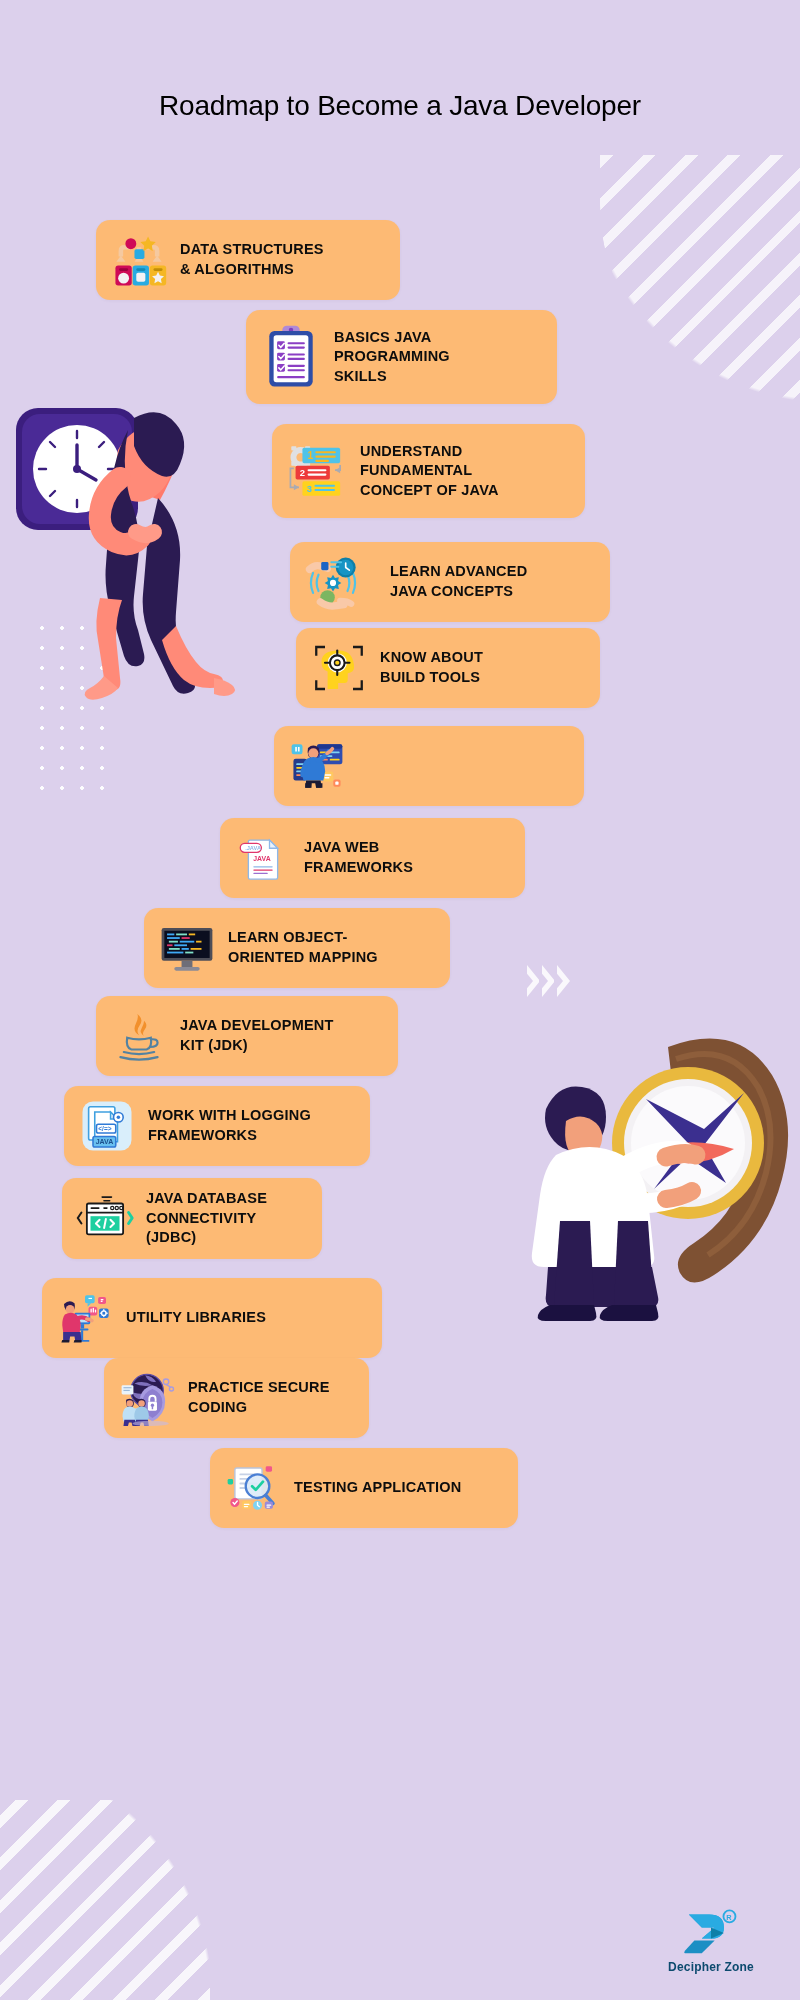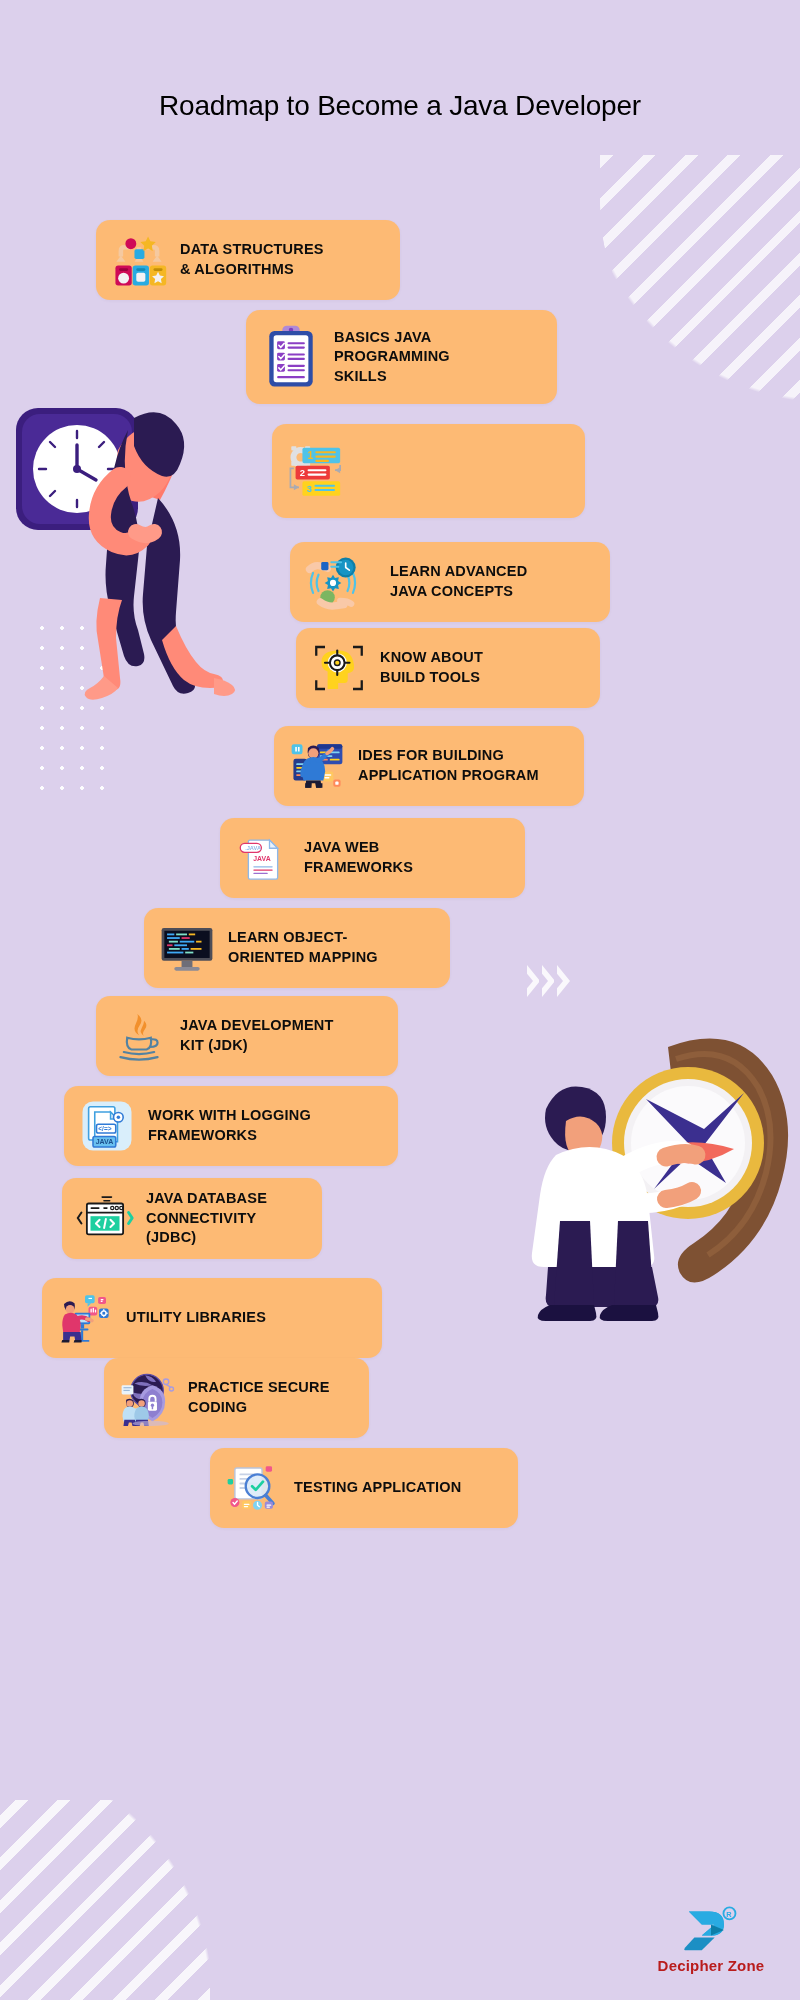--- a/index.html
+++ b/index.html
@@ -92,21 +92,21 @@
   
   .man { right:0px; top:1005px; width:330px; height:320px; }
 
   
   .logo {
     position:absolute; right:24px; bottom:26px;
     width:130px; text-align:center; z-index:6;
   }
   .logo .mark { height:48px; display:flex; justify-content:center; align-items:center; }
   .logo .name {
-    font-size:15px; font-weight:700; color:#b91c1c;
+    font-size:12px; font-weight:700; color:#0c4a6e;
     letter-spacing:.2px; margin-top:3px;
   }
 </style>
 </head>
 <body>
 
 <div class="bg-deco stripes-tr"></div>
 <div class="bg-deco dotgrid"></div>
 <div class="bg-deco stripes-bl"></div>
 <div class="bg-deco chevrons">
@@ -261,20 +261,23 @@
       <rect x="10" y="25" width="40" height="16" rx="2" fill="#ED3A3A"></rect>
       <text x="15" y="37" font-family="Liberation Sans, sans-serif" font-size="11" font-weight="700" fill="#FFFFFF">2</text>
       <rect x="24" y="29" width="22" height="2.4" rx="1.2" fill="#FFFFFF"></rect>
       <rect x="24" y="34" width="22" height="2.4" rx="1.2" fill="#FFFFFF"></rect>
       <rect x="18" y="43" width="44" height="17" rx="2" fill="#FFD21E"></rect>
       <text x="23" y="56" font-family="Liberation Sans, sans-serif" font-size="11" font-weight="700" fill="#4FC3E8">3</text>
       <rect x="32" y="47" width="24" height="2.4" rx="1.2" fill="#4FC3E8"></rect>
       <rect x="32" y="52" width="24" height="2.4" rx="1.2" fill="#4FC3E8"></rect>
     </svg>
   </span>
+  <span class="lbl">UNDERSTAND
+FUNDAMENTAL
+CONCEPT OF JAVA</span>
 </div>
 
 <div class="card" style="left:290px; top:542px; width:320px;gap:28px;">
   <span class="ico">
     <svg viewBox="0 0 64 64" width="58" height="58">
       <path d="M10 22 a28 28 0 0 0 0 22" fill="none" stroke="#4FC3E8" stroke-width="2.4" stroke-linecap="round"></path>
       <path d="M16 24 a22 22 0 0 0 0 18" fill="none" stroke="#4FC3E8" stroke-width="2.4" stroke-linecap="round"></path>
       <path d="M54 22 a28 28 0 0 1 0 22" fill="none" stroke="#4FC3E8" stroke-width="2.4" stroke-linecap="round"></path>
       <path d="M48 24 a22 22 0 0 1 0 18" fill="none" stroke="#4FC3E8" stroke-width="2.4" stroke-linecap="round"></path>
       <circle cx="46" cy="16" r="11" fill="#0E7FA8"></circle>
@@ -346,22 +349,20 @@
       <circle cx="28" cy="18" r="5.6" fill="#F2A07B"></circle>
       <path d="M21 24 q7 -4 14 0 q6 4 6 14 l-2 10 h-22 l-2 -10 q0 -10 6 -14z" fill="#2F7AD6"></path>
       <path d="M20 48 h16 l1 8 -6 0 -1 -5 -4 0 -1 5 -6 0z" fill="#1A1A33"></path>
       <path d="M19 51 h7 l0 5 h-7z" fill="#1A1A33"></path>
       <path d="M31 51 h7 l0 5 h-7z" fill="#1A1A33"></path>
       <path d="M33 26 q8 -4 12 -10" fill="none" stroke="#2F7AD6" stroke-width="5" stroke-linecap="round"></path>
       <path d="M43 18 q4 -2 6 -5" fill="none" stroke="#F2A07B" stroke-width="4" stroke-linecap="round"></path>
       <path d="M22 28 q-6 6 -6 14" fill="none" stroke="#2F7AD6" stroke-width="5" stroke-linecap="round"></path>
     </svg>
   </span>
-  <span class="lbl">IDES FOR BUILDING
-APPLICATION PROGRAM</span>
 </div>
 
 <div class="card" style="left:220px; top:818px; width:305px;">
   <span class="ico">
     <svg viewBox="0 0 64 64" width="52" height="58">
       <path d="M16 10 h24 l10 10 v36 a2 2 0 0 1 -2 2 H16 a2 2 0 0 1 -2 -2 V12 a2 2 0 0 1 2 -2z" fill="#fff" stroke="#8FB8E8" stroke-width="1.6"></path>
       <path d="M40 10 v10 h10z" fill="#EAF2FC" stroke="#8FB8E8" stroke-width="1.6"></path>
       <rect x="4" y="14" width="26" height="11" rx="5.5" fill="#fff" stroke="#E0366B" stroke-width="1.6"></rect>
       <text x="10" y="22" font-family="Liberation Sans, sans-serif" font-size="7" font-weight="700" fill="#8FB8E8">.JAVA</text>
       <text x="20" y="36" font-family="Liberation Sans, sans-serif" font-size="8.5" font-weight="700" fill="#E0366B">JAVA</text>
@@ -412,21 +413,21 @@
       <path d="M18 34 q14 4 28 0 q2 12 -5 14 h-18 q-7 -2 -5 -14z" fill="none" stroke="#5382A1" stroke-width="2.6"></path>
       <path d="M46 36 q8 -1 8 4 q0 5 -9 5" fill="none" stroke="#5382A1" stroke-width="2.6"></path>
       <path d="M14 51 q18 5 36 0" fill="none" stroke="#5382A1" stroke-width="2.6" stroke-linecap="round"></path>
       <path d="M10 57 q22 6 44 0" fill="none" stroke="#5382A1" stroke-width="2.6" stroke-linecap="round"></path>
     </svg>
   </span>
   <span class="lbl">JAVA DEVELOPMENT
 KIT (JDK)</span>
 </div>
 
-<div class="card" style="left:64px;  top:1086px; width:334px;">
+<div class="card" style="left:64px;  top:1086px; width:306px;">
   <span class="ico">
     <svg viewBox="0 0 64 64" width="56" height="56">
       <rect x="4" y="4" width="56" height="56" rx="12" fill="#D9EEFB"></rect>
       <rect x="11" y="10" width="30" height="38" rx="2" fill="#fff" stroke="#3FA0E0" stroke-width="1.8"></rect>
       <path d="M18 16 h18 l8 8 v26 H18z" fill="#fff" stroke="#3FA0E0" stroke-width="1.8"></path>
       <path d="M36 16 v8 h8z" fill="#CFE8FA" stroke="#3FA0E0" stroke-width="1.6"></path>
       <rect x="20" y="30" width="22" height="10" rx="2" fill="#fff" stroke="#2F7AD6" stroke-width="1.8"></rect>
       <text x="22" y="38" font-family="Liberation Sans, sans-serif" font-size="7.5" font-weight="700" fill="#2F7AD6">&lt;/=&gt;</text>
       <circle cx="45" cy="22" r="5.5" fill="#fff" stroke="#2F7AD6" stroke-width="1.8"></circle>
       <circle cx="45" cy="22" r="2" fill="#2F7AD6"></circle>

